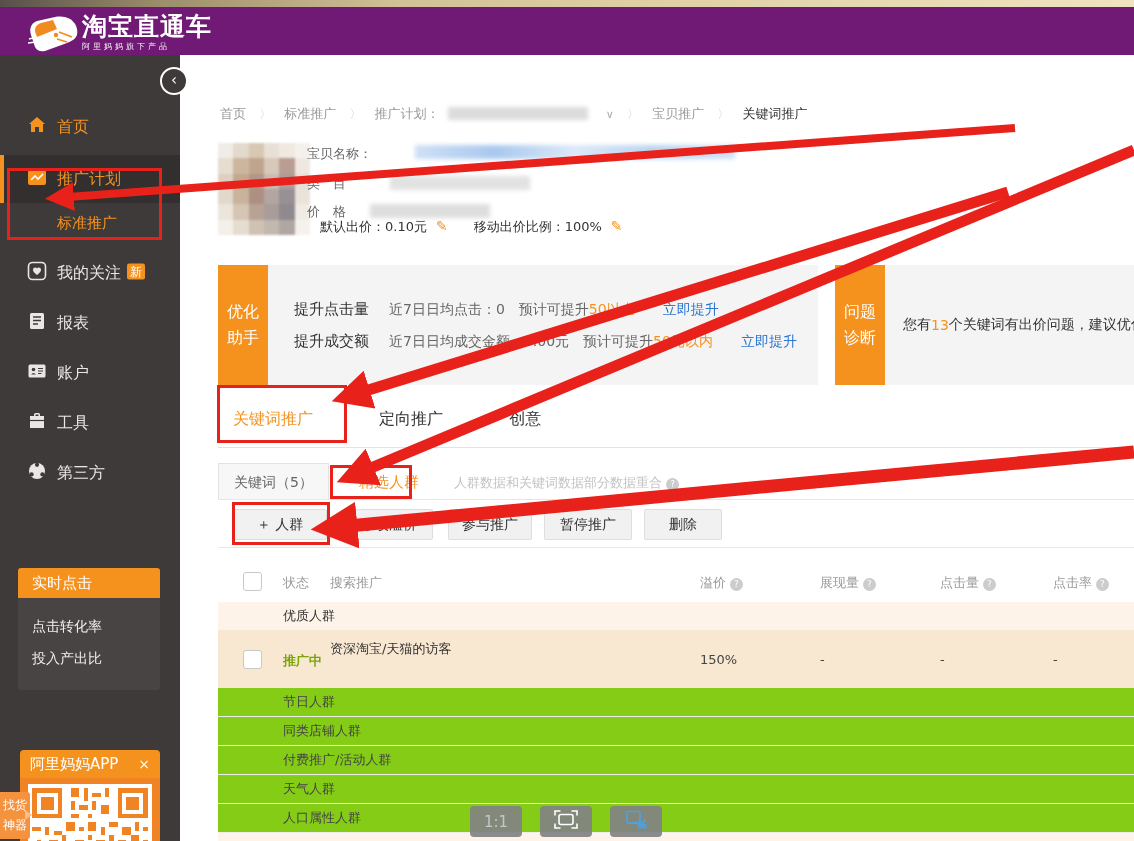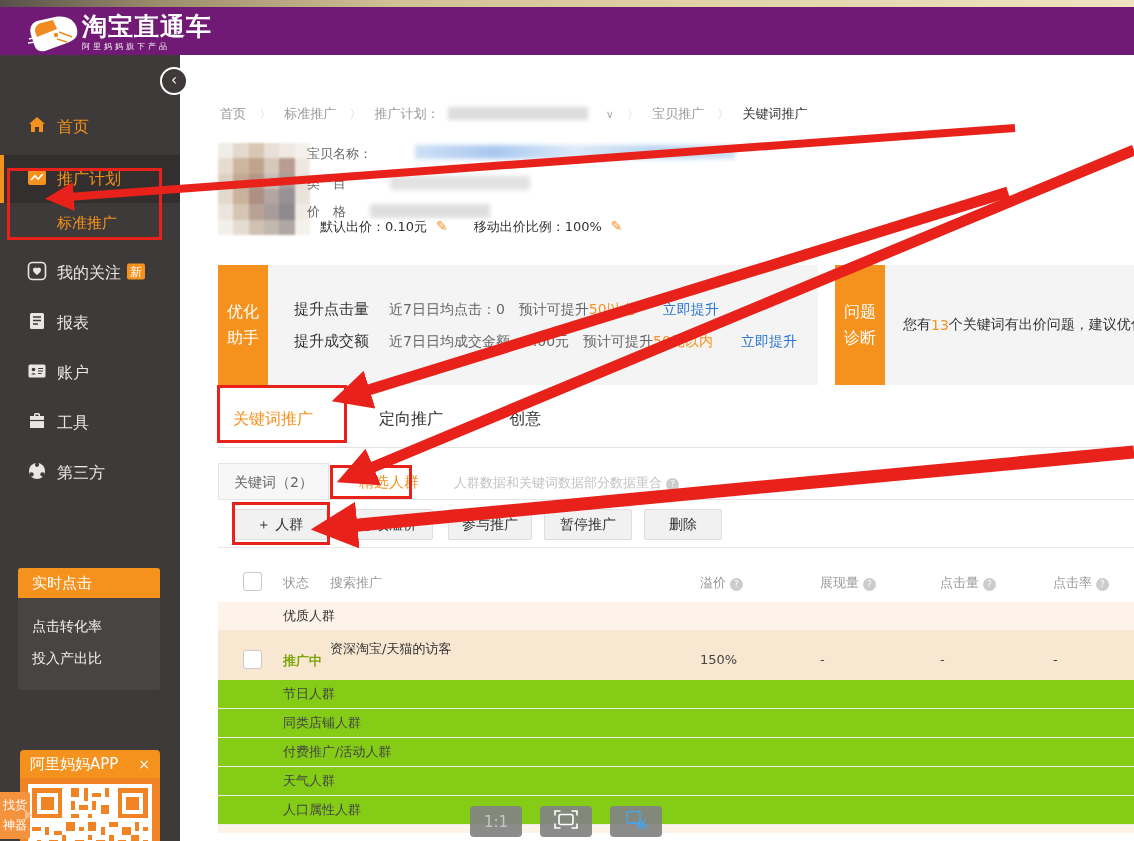--- a/index.html
+++ b/index.html
@@ -84,21 +84,21 @@
   .tb-btn{position:absolute;top:4px;height:31px;background:#f1f1f1;border:1px solid #dedede;border-radius:2px;
     font-size:14px;color:#333;text-align:center;line-height:29px;box-sizing:border-box;cursor:pointer;white-space:nowrap;}
   
   .table{position:absolute;left:38px;top:505px;width:916px;}
   .trow{position:relative;width:916px;}
   .th{height:42px;}
   .th .col{position:absolute;top:14px;font-size:13px;color:#9a9a9a;white-space:nowrap;}
   .cbx{position:absolute;width:17px;height:17px;background:#fff;border:1px solid #c9c9c9;border-radius:3px;cursor:pointer;}
   .group-row{height:28px;background:#fdf3e9;padding-left:44px;}
   .group-row .glabel{position:absolute;left:65px;top:0;line-height:28px;font-size:13px;color:#333;}
-  .data-row{height:50px;background:#f8e7d1;}
+  .data-row{height:58px;background:#f8e7d1;}
   .plain-row{height:29px;background:#84cc16;border-bottom:1px solid #ededed;box-sizing:border-box;}
   .plain-row .glabel{position:absolute;left:65px;top:0;line-height:28px;font-size:13px;color:#444;}
   .sliver{height:8px;background:#fdf3e9;}
   .cell{position:absolute;font-size:13px;color:#444;white-space:nowrap;}
   
   .viewer{position:absolute;left:470px;top:806px;display:flex;gap:18px;z-index:40;}
   .v-btn{width:52px;height:31px;background:rgba(130,130,130,.93);border-radius:4px;display:flex;
     align-items:center;justify-content:center;cursor:pointer;}
   .v-ratio{color:#c6c6c6;font-size:15px;}
   
@@ -389,21 +389,21 @@
       </div>
     </div>
 
     <div class="tabs">
       <span class="tab active">关键词推广</span>
       <span class="tab">定向推广</span>
       <span class="tab">创意</span>
     </div>
 
     <div class="subtabs">
-      <span class="kw-tab">关键词（2）</span>
+      <span class="kw-tab">关键词（5）</span>
       <span class="crowd-tab">精选人群</span>
       <span class="subnote"><span>人群数据和关键词数据部分数据重合</span><span class="qicon">?</span></span>
     </div>
 
     <div class="toolbar">
       <div class="tb-btn" style="left:15px;width:94px">＋ 人群</div>
       <div class="tb-btn" style="left:127px;width:88px">修改溢价</div>
       <div class="tb-btn" style="left:230px;width:84px">参与推广</div>
       <div class="tb-btn" style="left:326px;width:88px">暂停推广</div>
       <div class="tb-btn" style="left:426px;width:78px">删除</div>

